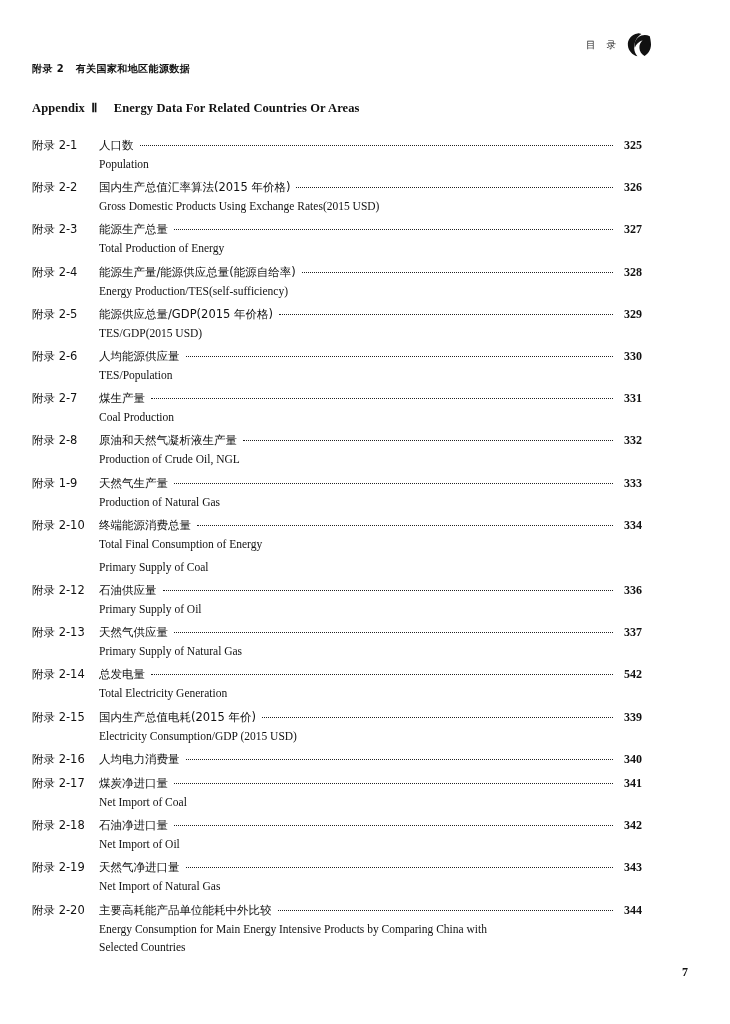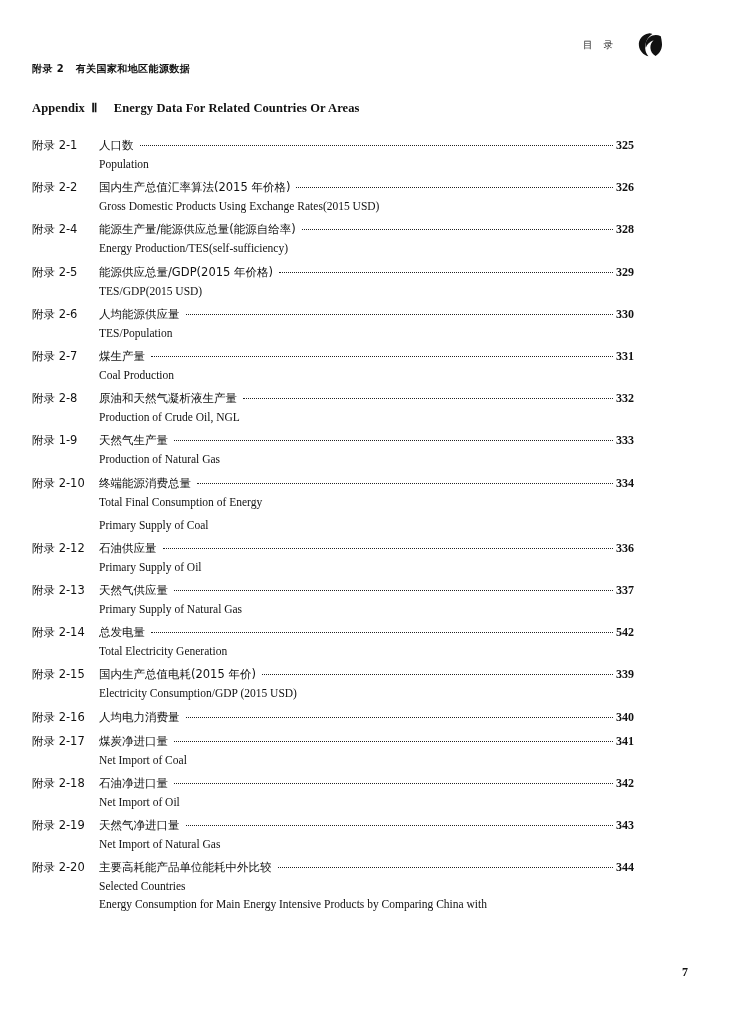--- a/index.html
+++ b/index.html
@@ -22,24 +22,24 @@
     inset: 0;
     width: 730px;
     height: 1024px;
     background: #ffffff;
   }
 
   
   .running-header {
     position: absolute;
     top: 28px;
-    right: 65px;
+    right: 76px;
     display: flex;
     align-items: center;
-    gap: 18px;
+    gap: 4px;
     height: 34px;
   }
 
   .header-label {
     font-family: "DejaVu Sans", sans-serif;
     font-size: 9.5px;
     letter-spacing: 4px;
     color: #1a1a1a;
     white-space: nowrap;
   }
@@ -127,20 +127,21 @@
     left: 0;
     right: 0;
     bottom: 3px;
     height: 0;
     border-bottom: 1.2px dotted #222222;
   }
 
   .entry-page {
     flex: 0 0 auto;
     min-width: 26px;
+    text-align: right;
     font-family: "Liberation Serif", serif;
     font-size: 12px;
     font-weight: 600;
     color: #111111;
   }
 
   .entry-sub {
     margin-left: 67px;
     font-family: "Liberation Serif", serif;
     font-size: 11.5px;
@@ -203,20 +204,31 @@
           <span class="entry-title-cn">国内生产总值汇率算法(2015 年价格)</span>
           <span class="leader"></span>
           <span class="entry-page">326</span>
         </div>
         <div class="entry-sub">
           <span class="entry-sub-line">Gross Domestic Products Using Exchange Rates(2015 USD)</span>
         </div>
       </div>
       <div class="toc-entry">
         <div class="entry-main">
+          <span class="entry-label">附录 2-3</span>
+          <span class="entry-title-cn">能源生产总量</span>
+          <span class="leader"></span>
+          <span class="entry-page">327</span>
+        </div>
+        <div class="entry-sub">
+          <span class="entry-sub-line">Total Production of Energy</span>
+        </div>
+      </div>
+      <div class="toc-entry">
+        <div class="entry-main">
           <span class="entry-label">附录 2-4</span>
           <span class="entry-title-cn">能源生产量/能源供应总量(能源自给率)</span>
           <span class="leader"></span>
           <span class="entry-page">328</span>
         </div>
         <div class="entry-sub">
           <span class="entry-sub-line">Energy Production/TES(self-sufficiency)</span>
         </div>
       </div>
       <div class="toc-entry">
@@ -376,21 +388,21 @@
         </div>
       </div>
       <div class="toc-entry">
         <div class="entry-main">
           <span class="entry-label">附录 2-20</span>
           <span class="entry-title-cn">主要高耗能产品单位能耗中外比较</span>
           <span class="leader"></span>
           <span class="entry-page">344</span>
         </div>
         <div class="entry-sub">
+          <span class="entry-sub-line">Energy Consumption for Main Energy Intensive Products by Comparing China with</span>
           <span class="entry-sub-line">Selected Countries</span>
-          <span class="entry-sub-line">Energy Consumption for Main Energy Intensive Products by Comparing China with</span>
         </div>
       </div>
     </div>
 
   <div class="folio">7</div>
 
 </div>
 
 </body></html>

